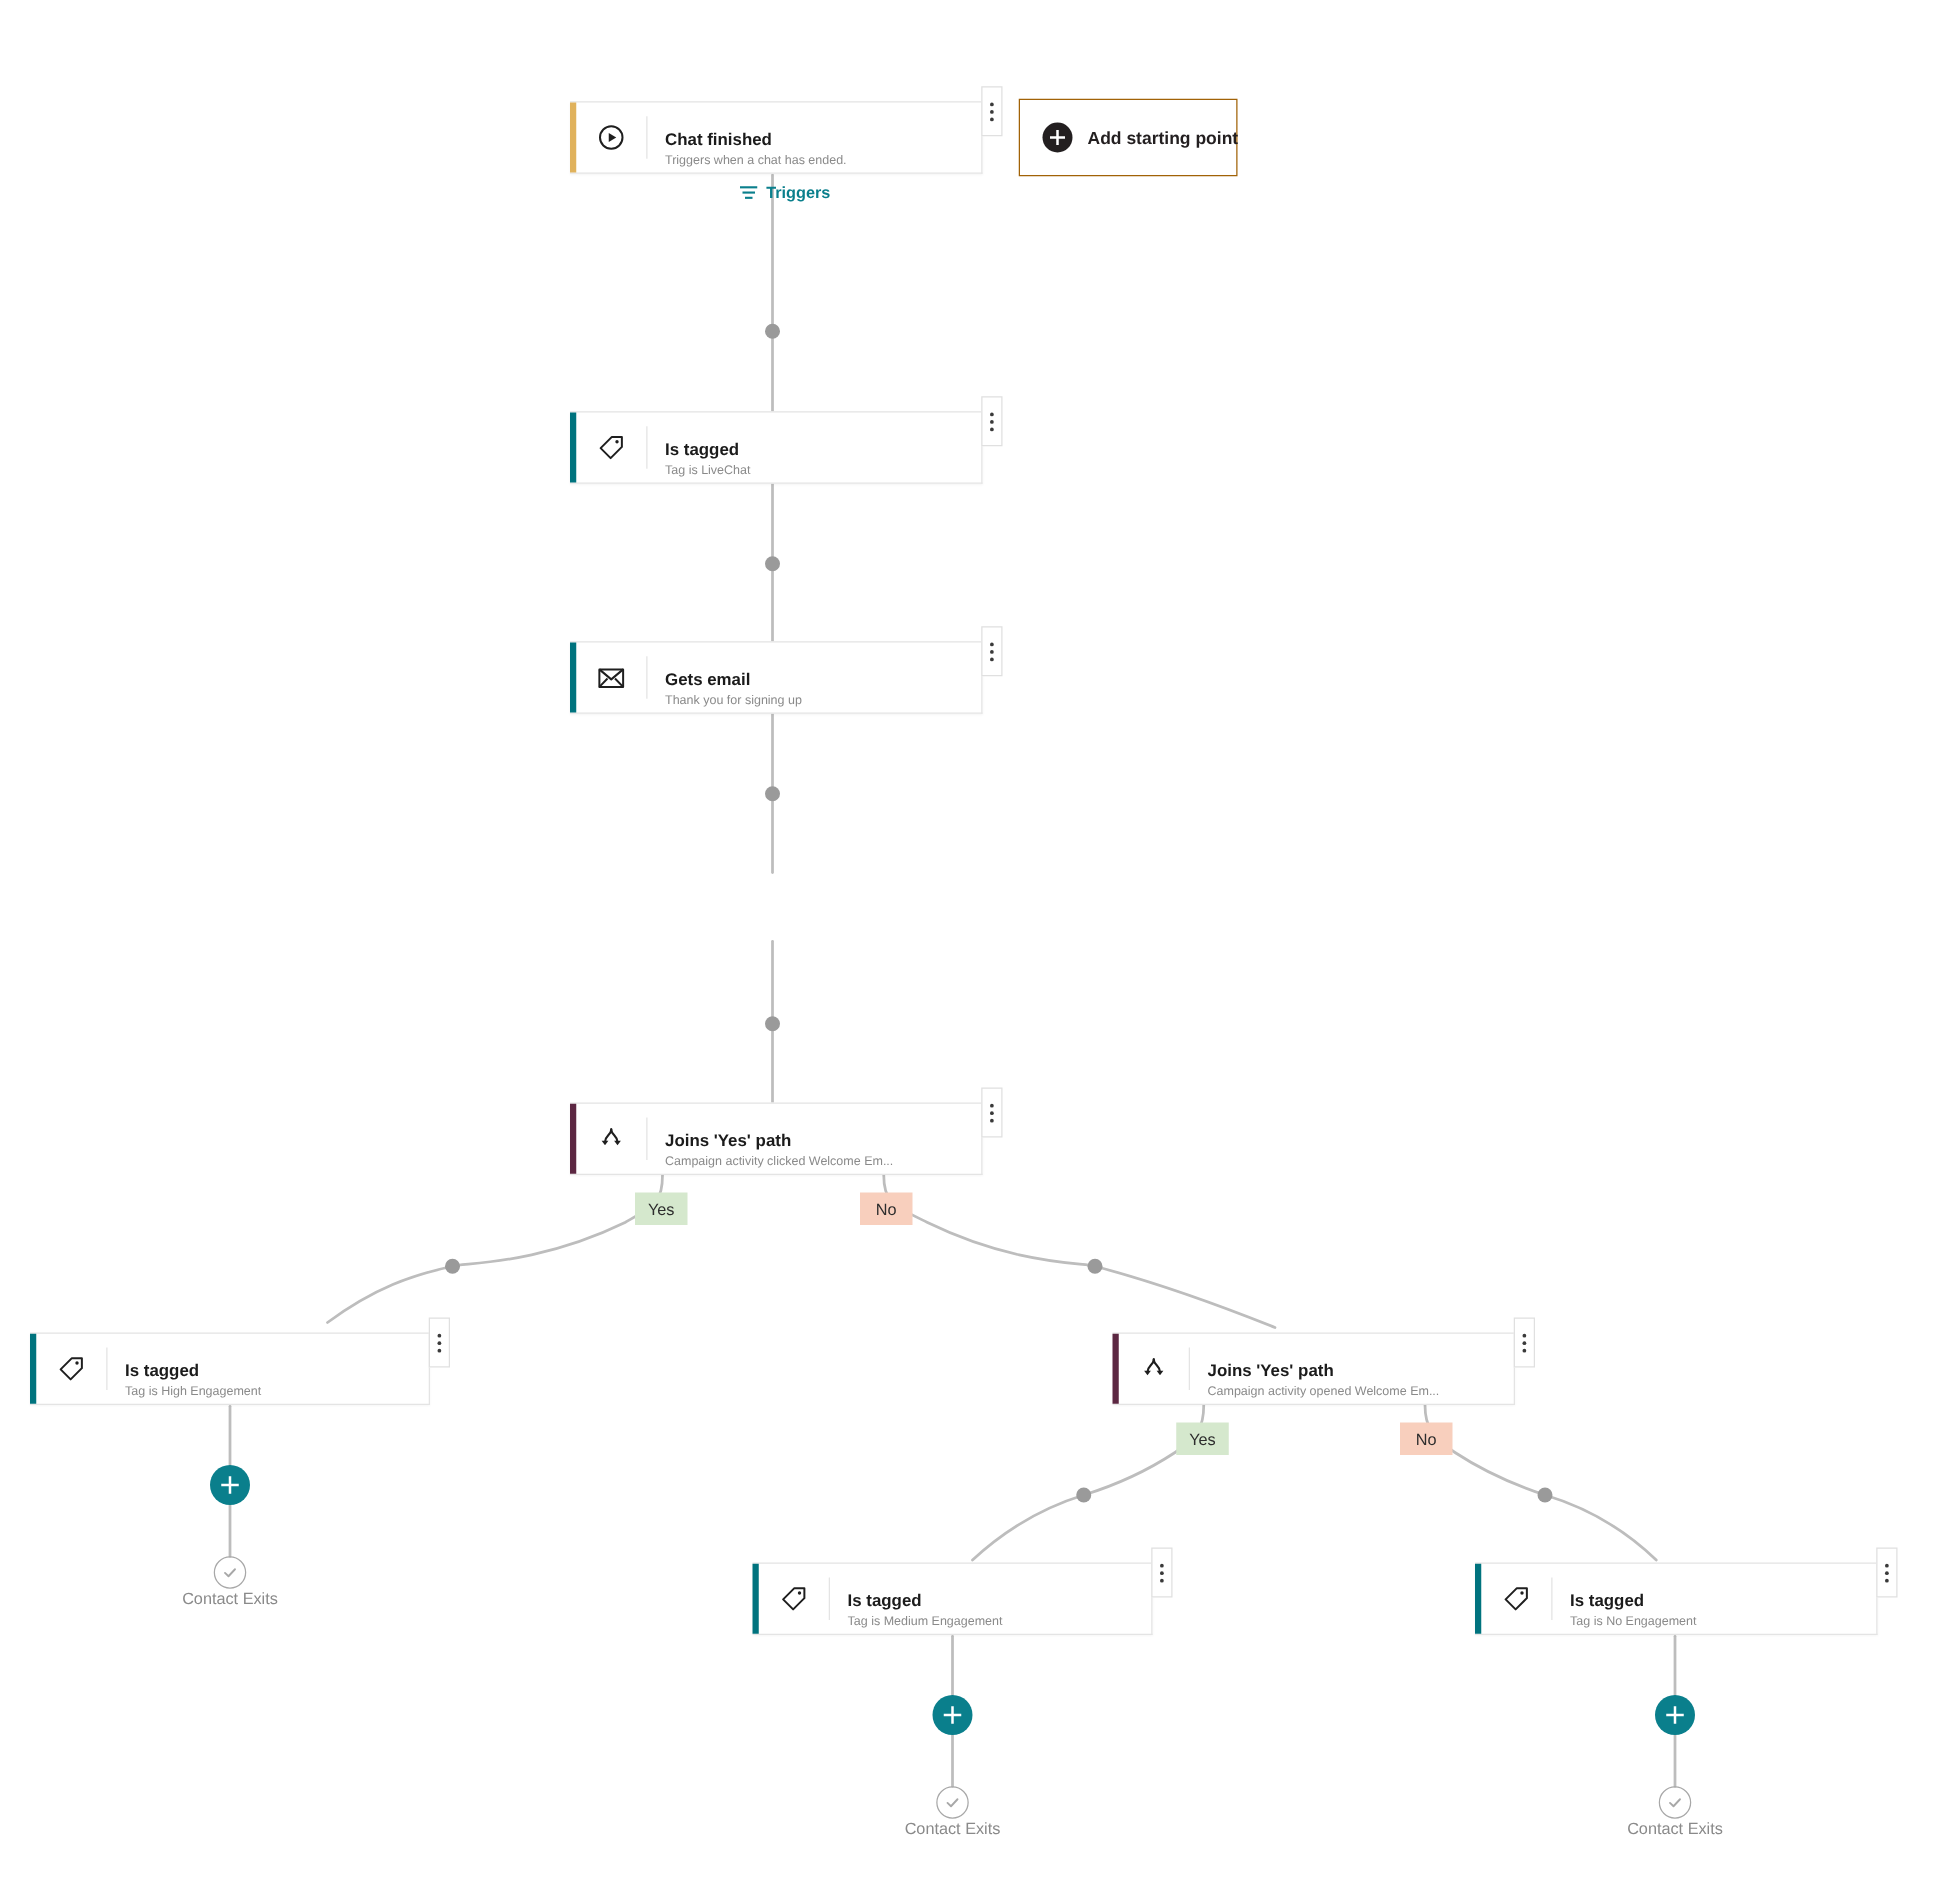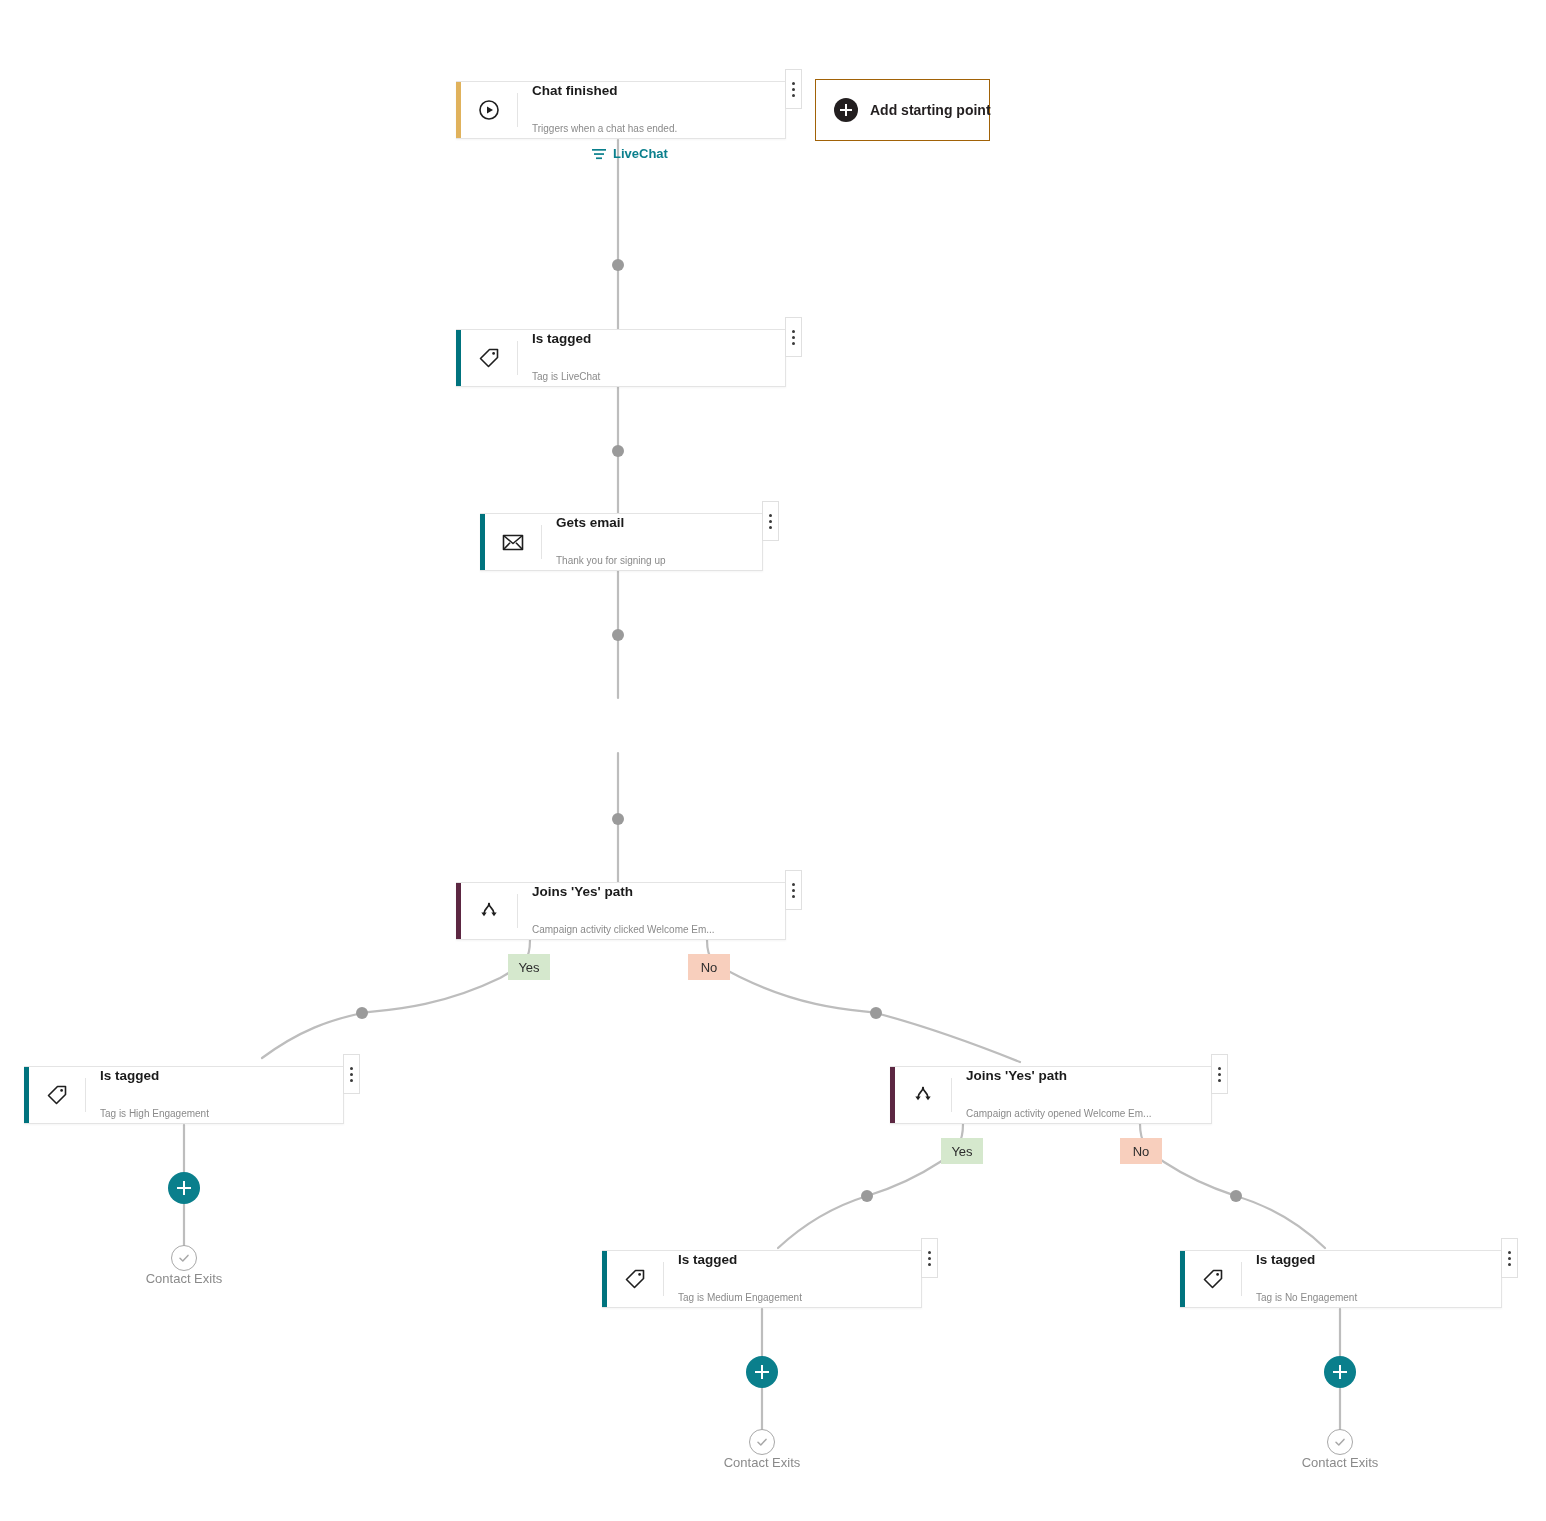--- a/index.html
+++ b/index.html
@@ -51,21 +51,21 @@
     background: #e4e4e4;
     margin: 11px 0;
     flex: 0 0 1px;
   }
   .node-text {
     flex: 1 1 auto;
     min-width: 0;
     padding: 0 10px 0 14px;
     display: flex;
     flex-direction: column;
-    justify-content: space-between;
+    justify-content: flex-end;
   }
   .node-title {
     font-size: 13.5px;
     font-weight: bold;
     color: #1b1b1b;
     line-height: 17px;
     white-space: nowrap;
     overflow: hidden;
     text-overflow: ellipsis;
   }
@@ -285,21 +285,21 @@
     <div class="plus-dark"></div>
     <span>Add starting point</span>
   </div>
 
   <div class="filters" style="left:592px; top:146px;">
     <svg width="14" height="12" viewBox="0 0 14 12">
       <rect x="0" y="1" width="14" height="1.7" fill="#0a7f8c"></rect>
       <rect x="2" y="5.2" width="10" height="1.7" fill="#0a7f8c"></rect>
       <rect x="4" y="9.4" width="6" height="1.7" fill="#0a7f8c"></rect>
     </svg>
-    <span class="flabel">LiveChat</span>
+    <span class="flabel">Triggers</span>
   </div>
 
   <div class="node" style="left:456px; top:329px; width:330px;">
     <div class="accent" style="background:#00737e;"></div>
     <div class="node-icon">
       <svg width="24" height="24" viewBox="0 0 24 24" fill="none" stroke="#1f1f1f" stroke-width="1.6" stroke-linejoin="round">
         <path d="M12.5 3.5 H20.5 V11.5 L11.5 20.5 L3.5 12.5 Z"></path>
         <circle cx="16.6" cy="7.4" r="1.35" fill="#1f1f1f" stroke="none"></circle>
       </svg>
     </div>
@@ -308,21 +308,21 @@
       <div class="node-title">Is tagged</div>
       <div class="node-sub">Tag is LiveChat</div>
     </div>
     <div class="kebab">
       <i></i>
       <i></i>
       <i></i>
     </div>
   </div>
 
-  <div class="node" style="left:480px; top:513px; width:283px;">
+  <div class="node" style="left:456px; top:513px; width:330px;">
     <div class="accent" style="background:#00737e;"></div>
     <div class="node-icon">
       <svg width="24" height="22" viewBox="0 0 24 22" fill="none" stroke="#1f1f1f" stroke-width="1.6" stroke-linejoin="round">
         <rect x="2.5" y="4.5" width="19" height="14"></rect>
         <path d="M2.5 4.5 L12 12.5 L21.5 4.5"></path>
         <path d="M2.5 18.5 L9 11.8 M21.5 18.5 L15 11.8"></path>
       </svg>
     </div>
     <div class="node-divider"></div>
     <div class="node-text">

